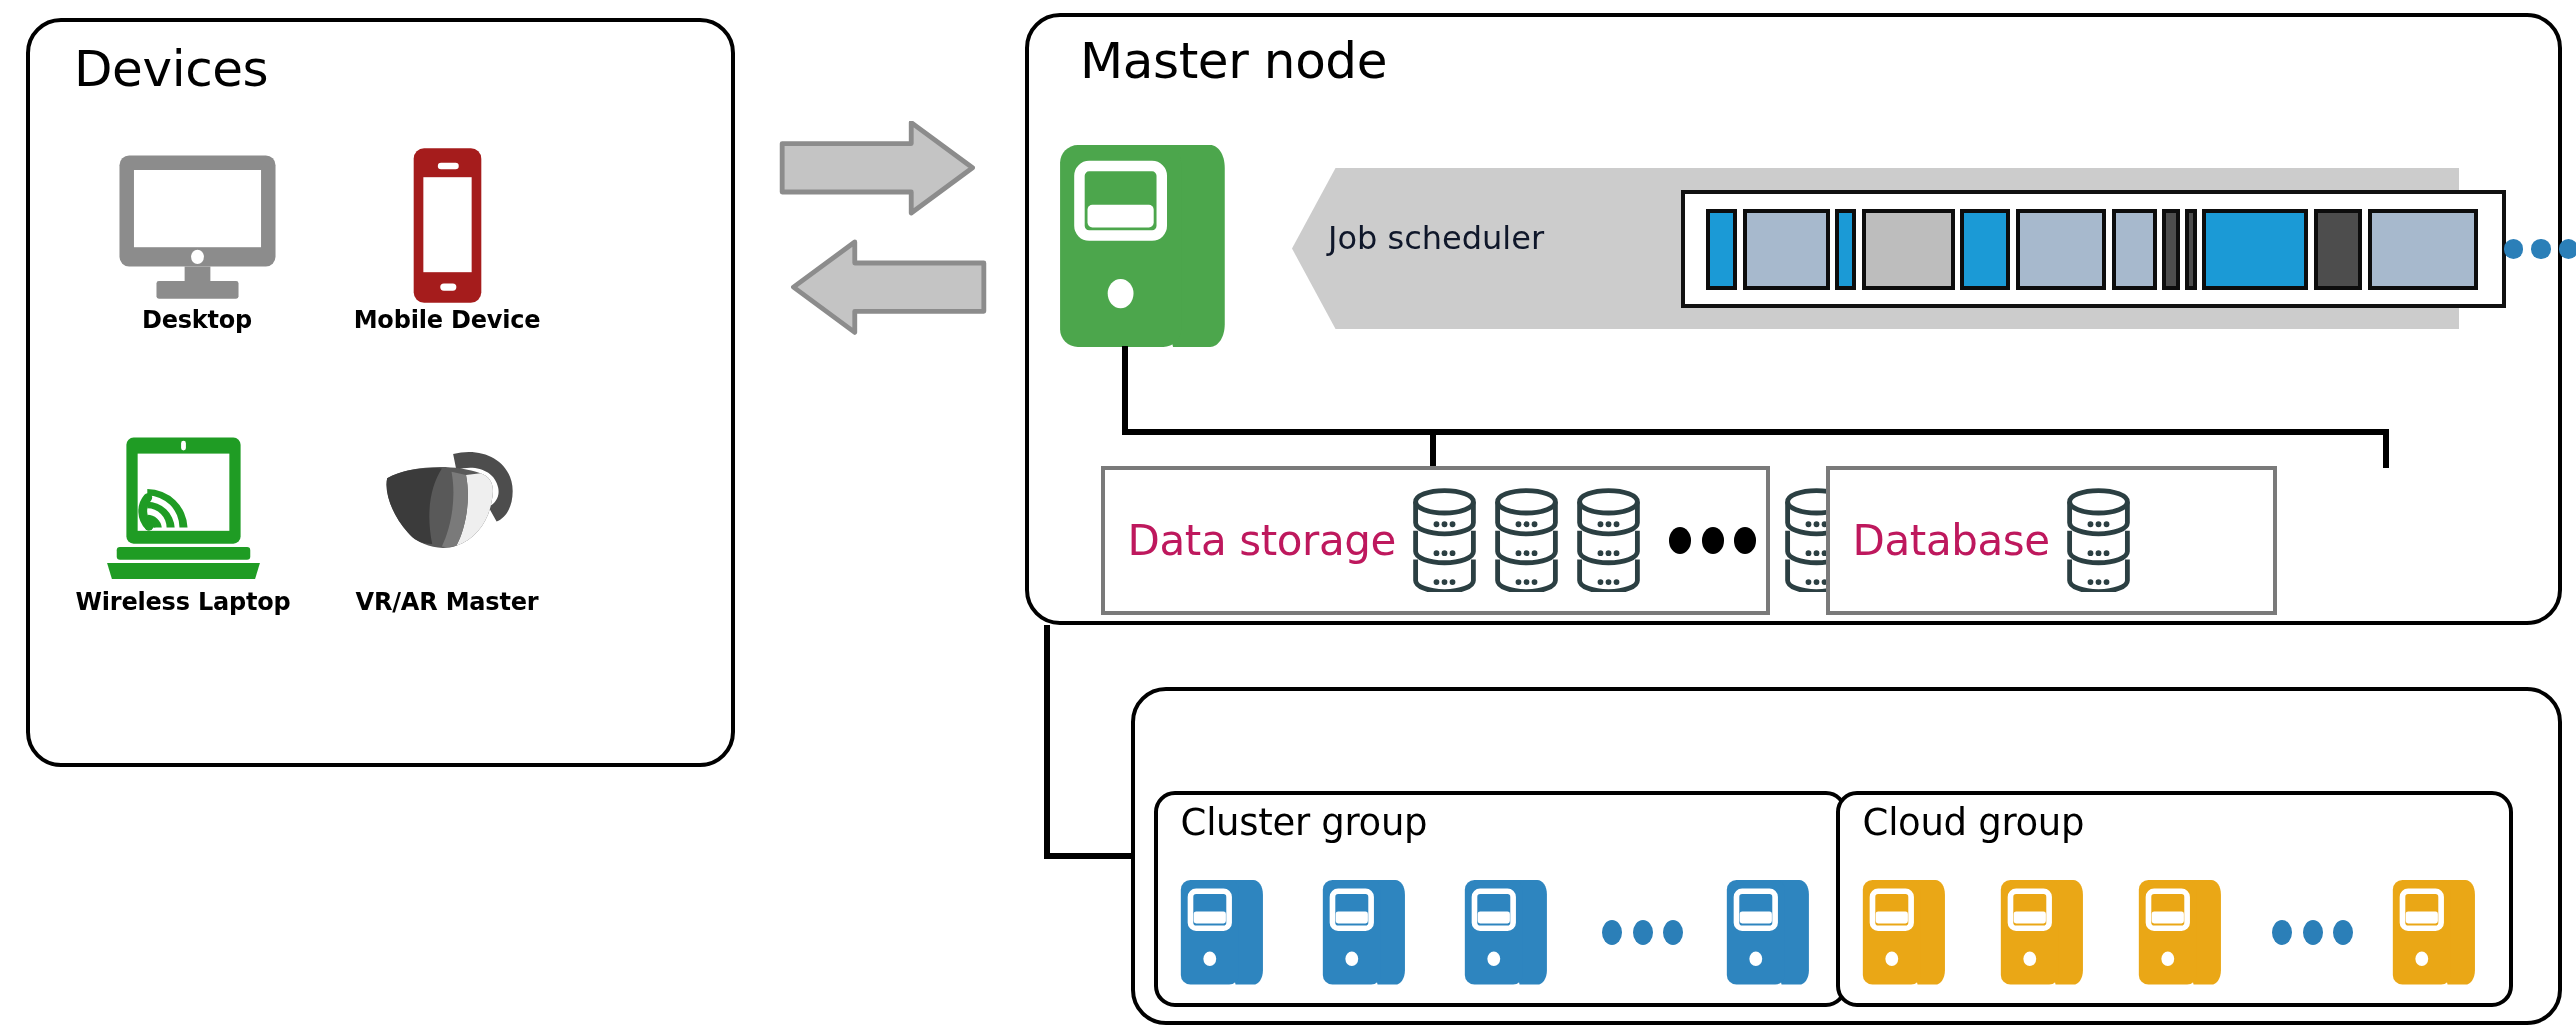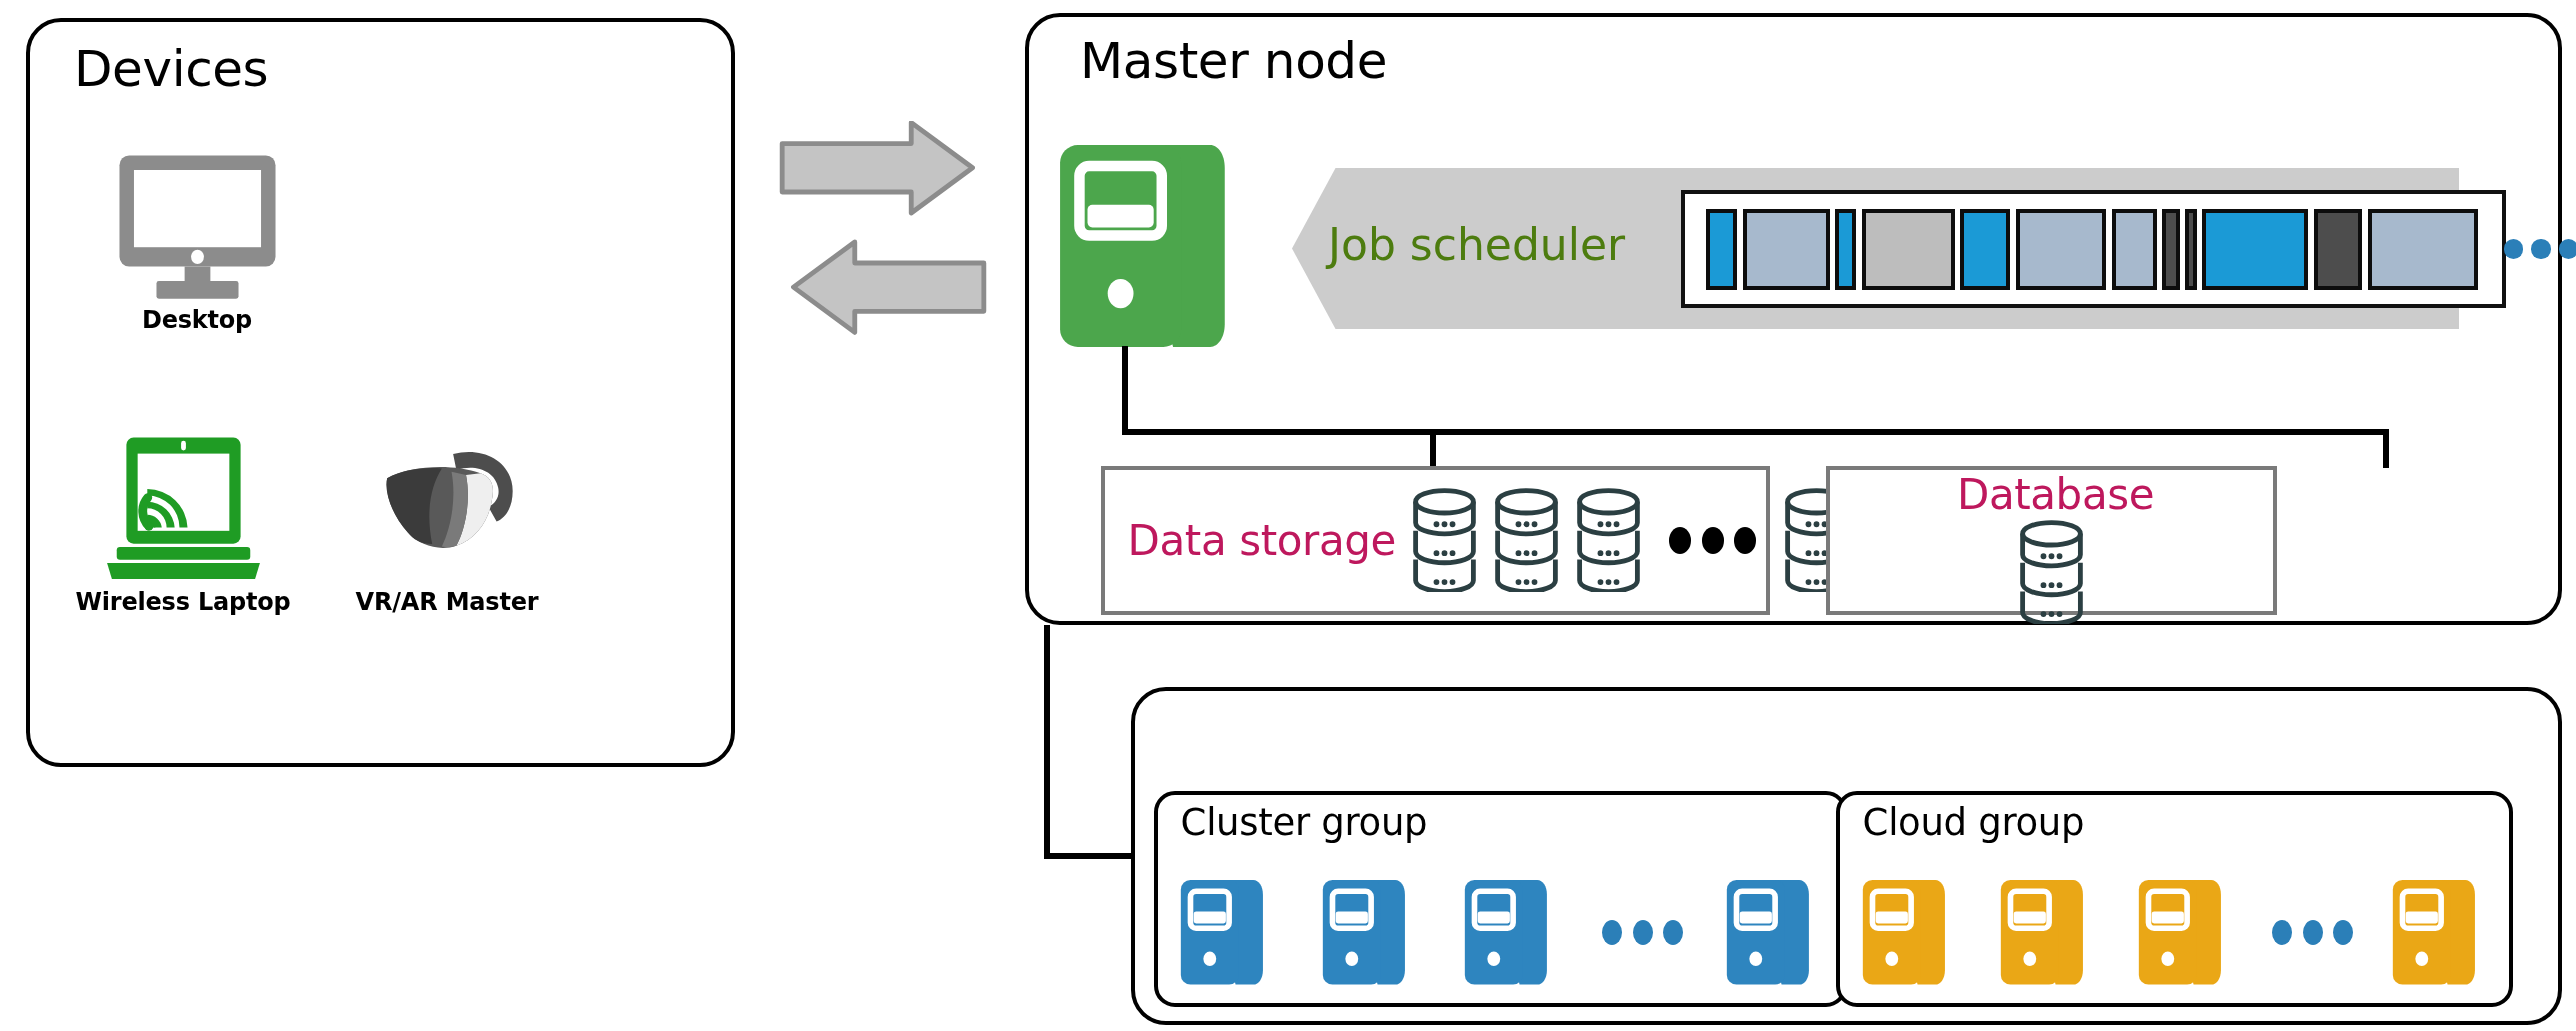--- a/index.html
+++ b/index.html
@@ -65,22 +65,22 @@
   #master-title { left: 1080px; top: 32px; }
 
   
   #jobsched-banner {
     left: 1292px; top: 168px;
     width: 1167px; height: 161px;
   }
   #jobsched-label {
     position: absolute;
     left: 1328px; top: 219px;
-    font-size: 44px;
-    color: #4d7c0f;
+    font-size: 32px;
+    color: #0f172a;
     white-space: nowrap;
   }
   #jobqueue-frame {
     position: absolute;
     left: 1681px; top: 190px;
     width: 825px; height: 118px;
     border: 4.8px solid #111111;
     background: #ffffff;
     box-sizing: border-box;
   }
@@ -123,21 +123,20 @@
     align-items: center;
   }
   #database-box {
     left: 1826px; top: 466px;
     width: 451px; height: 149px;
     border: 4px solid #7a7a7a;
     background: #fff;
     box-sizing: border-box;
     display: flex;
     align-items: center;
-    flex-direction: column;
   }
   .storage-label {
     font-size: 42px;
     color: #be185d;
     white-space: nowrap;
     margin-left: 22.6px;
     margin-right: 14.5px;
     letter-spacing: -0.4px;
   }
   .cyl-row { display: flex; align-items: center; gap: 13px; }
@@ -192,20 +191,31 @@
         <rect x="18" y="8" width="194" height="138" rx="12" ry="12" fill="#8c8c8c"></rect>
         <rect x="36" y="26" width="158" height="96" fill="#ffffff"></rect>
         <ellipse cx="115" cy="134" rx="8" ry="9" fill="#ffffff"></ellipse>
         <rect x="99" y="146" width="32" height="22" fill="#8c8c8c"></rect>
         <rect x="64" y="164" width="102" height="22" rx="3" fill="#8c8c8c"></rect>
       </svg>
     </div>
     <div class="device-label">Desktop</div>
   </div>
 
+  <div class="device-cell" style="left:314px; top:145px;">
+    <div class="device-icon-wrap">
+      <svg width="97" height="161" viewBox="0 0 120 200">
+        <rect x="18" y="4" width="84" height="192" rx="13" ry="13" fill="#a51c1c"></rect>
+        <rect x="30" y="40" width="60" height="118" fill="#ffffff"></rect>
+        <rect x="48" y="22" width="26" height="8" rx="4" fill="#ffffff"></rect>
+        <rect x="51" y="172" width="20" height="9" rx="4.5" fill="#ffffff"></rect>
+      </svg>
+    </div>
+    <div class="device-label">Mobile Device</div>
+  </div>
 
   <div class="device-cell" style="left:50px; top:427px;">
     <div class="device-icon-wrap">
       <svg width="185" height="153" viewBox="0 0 230 190">
         <rect x="44" y="8" width="142" height="132" rx="9" fill="#1f9c24"></rect>
         <rect x="58" y="28" width="114" height="96" fill="#ffffff"></rect>
         <rect x="112" y="12" width="6" height="12" rx="3" fill="#ffffff"></rect>
         <g fill="none" stroke="#1f9c24" stroke-width="11" stroke-linecap="round">
           <path d="M 72 118 L 72 112"></path>
           <path d="M 72 118 A 26 26 0 0 1 96 92" transform="rotate(-45 72 118)"></path>

